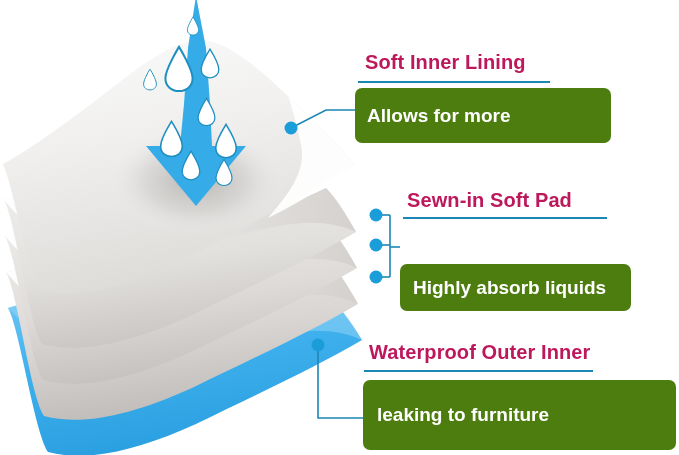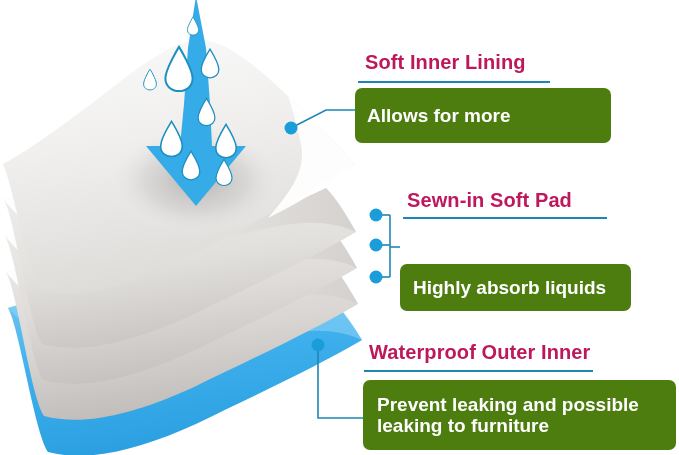--- a/index.html
+++ b/index.html
@@ -253,19 +253,18 @@
         <span>Highly absorb liquids</span>
       </div>
     </div>
   </div>
 
   <div class="callout">
     <div id="c3-title" class="callout-title">Waterproof Outer Inner</div>
     <div id="c3-rule" class="callout-rule"></div>
     <div id="c3-box" class="callout-box">
       <div>
-        <span>Prevent leaking and possible</span>
         <span>leaking to furniture</span>
       </div>
     </div>
   </div>
 
 </div>
 
 </body></html>

